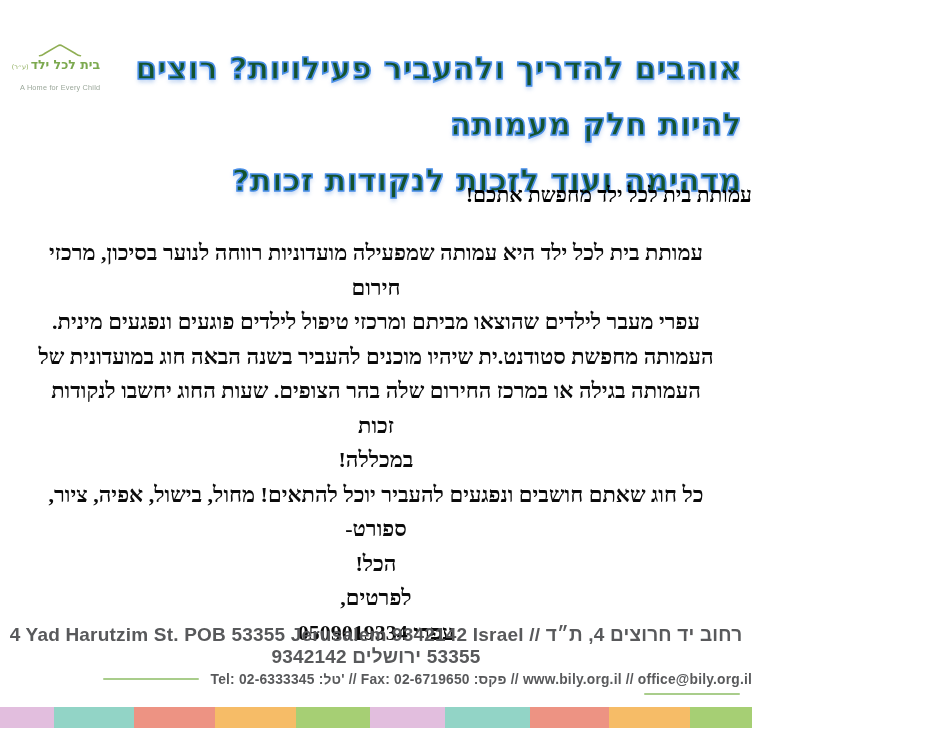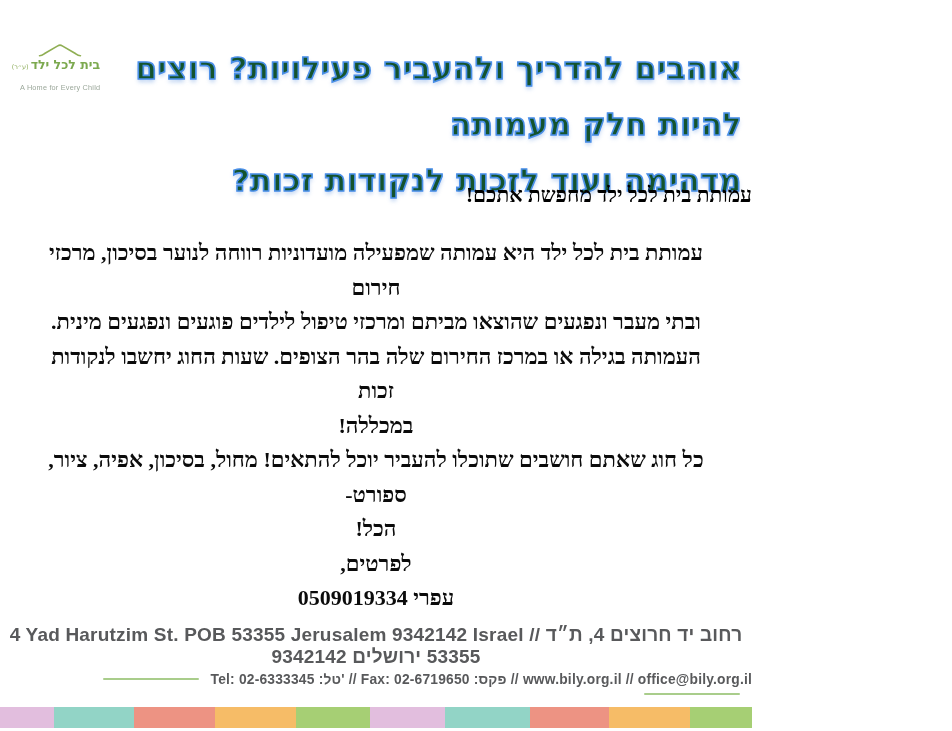--- a/index.html
+++ b/index.html
@@ -95,24 +95,25 @@
 
   <div class="heading" dir="rtl">
     <div>אוהבים להדריך ולהעביר פעילויות? רוצים להיות חלק מעמותה</div>
     <div>מדהימה ועוד לזכות לנקודות זכות?</div>
   </div>
 
   <div class="subtitle" dir="rtl">עמותת בית לכל ילד מחפשת אתכם!</div>
 
   <div class="body-text" dir="rtl">
     <div>עמותת בית לכל ילד היא עמותה שמפעילה מועדוניות רווחה לנוער בסיכון, מרכזי חירום</div>
-    <div>ובתי מעבר ונפגעים שהוצאו מביתם ומרכזי טיפול לילדים פוגעים ונפגעים מינית.</div>
+    <div>עפרי מעבר לילדים שהוצאו מביתם ומרכזי טיפול לילדים פוגעים ונפגעים מינית.</div>
+    <div>העמותה מחפשת סטודנט.ית שיהיו מוכנים להעביר בשנה הבאה חוג במועדונית של</div>
     <div>העמותה בגילה או במרכז החירום שלה בהר הצופים. שעות החוג יחשבו לנקודות זכות</div>
     <div>במכללה!</div>
-    <div>כל חוג שאתם חושבים שתוכלו להעביר יוכל להתאים! מחול, בסיכון, אפיה, ציור, ספורט-</div>
+    <div>כל חוג שאתם חושבים ונפגעים להעביר יוכל להתאים! מחול, בישול, אפיה, ציור, ספורט-</div>
     <div>הכל!</div>
     <div>לפרטים,</div>
     <div>עפרי 0509019334</div>
   </div>
 
   <div class="footer" dir="ltr">
     <div class="f-line1">4 Yad Harutzim St. POB 53355 Jerusalem 9342142 Israel // רחוב יד חרוצים 4, ת״ד 53355 ירושלים 9342142</div>
     <div class="f-line2">
       <span class="dash"></span><span>Tel:  02-6333345 :טל' // Fax: 02-6719650 :פקס // www.bily.org.il // office@bily.org.il</span><span class="dash"></span>
     </div>

